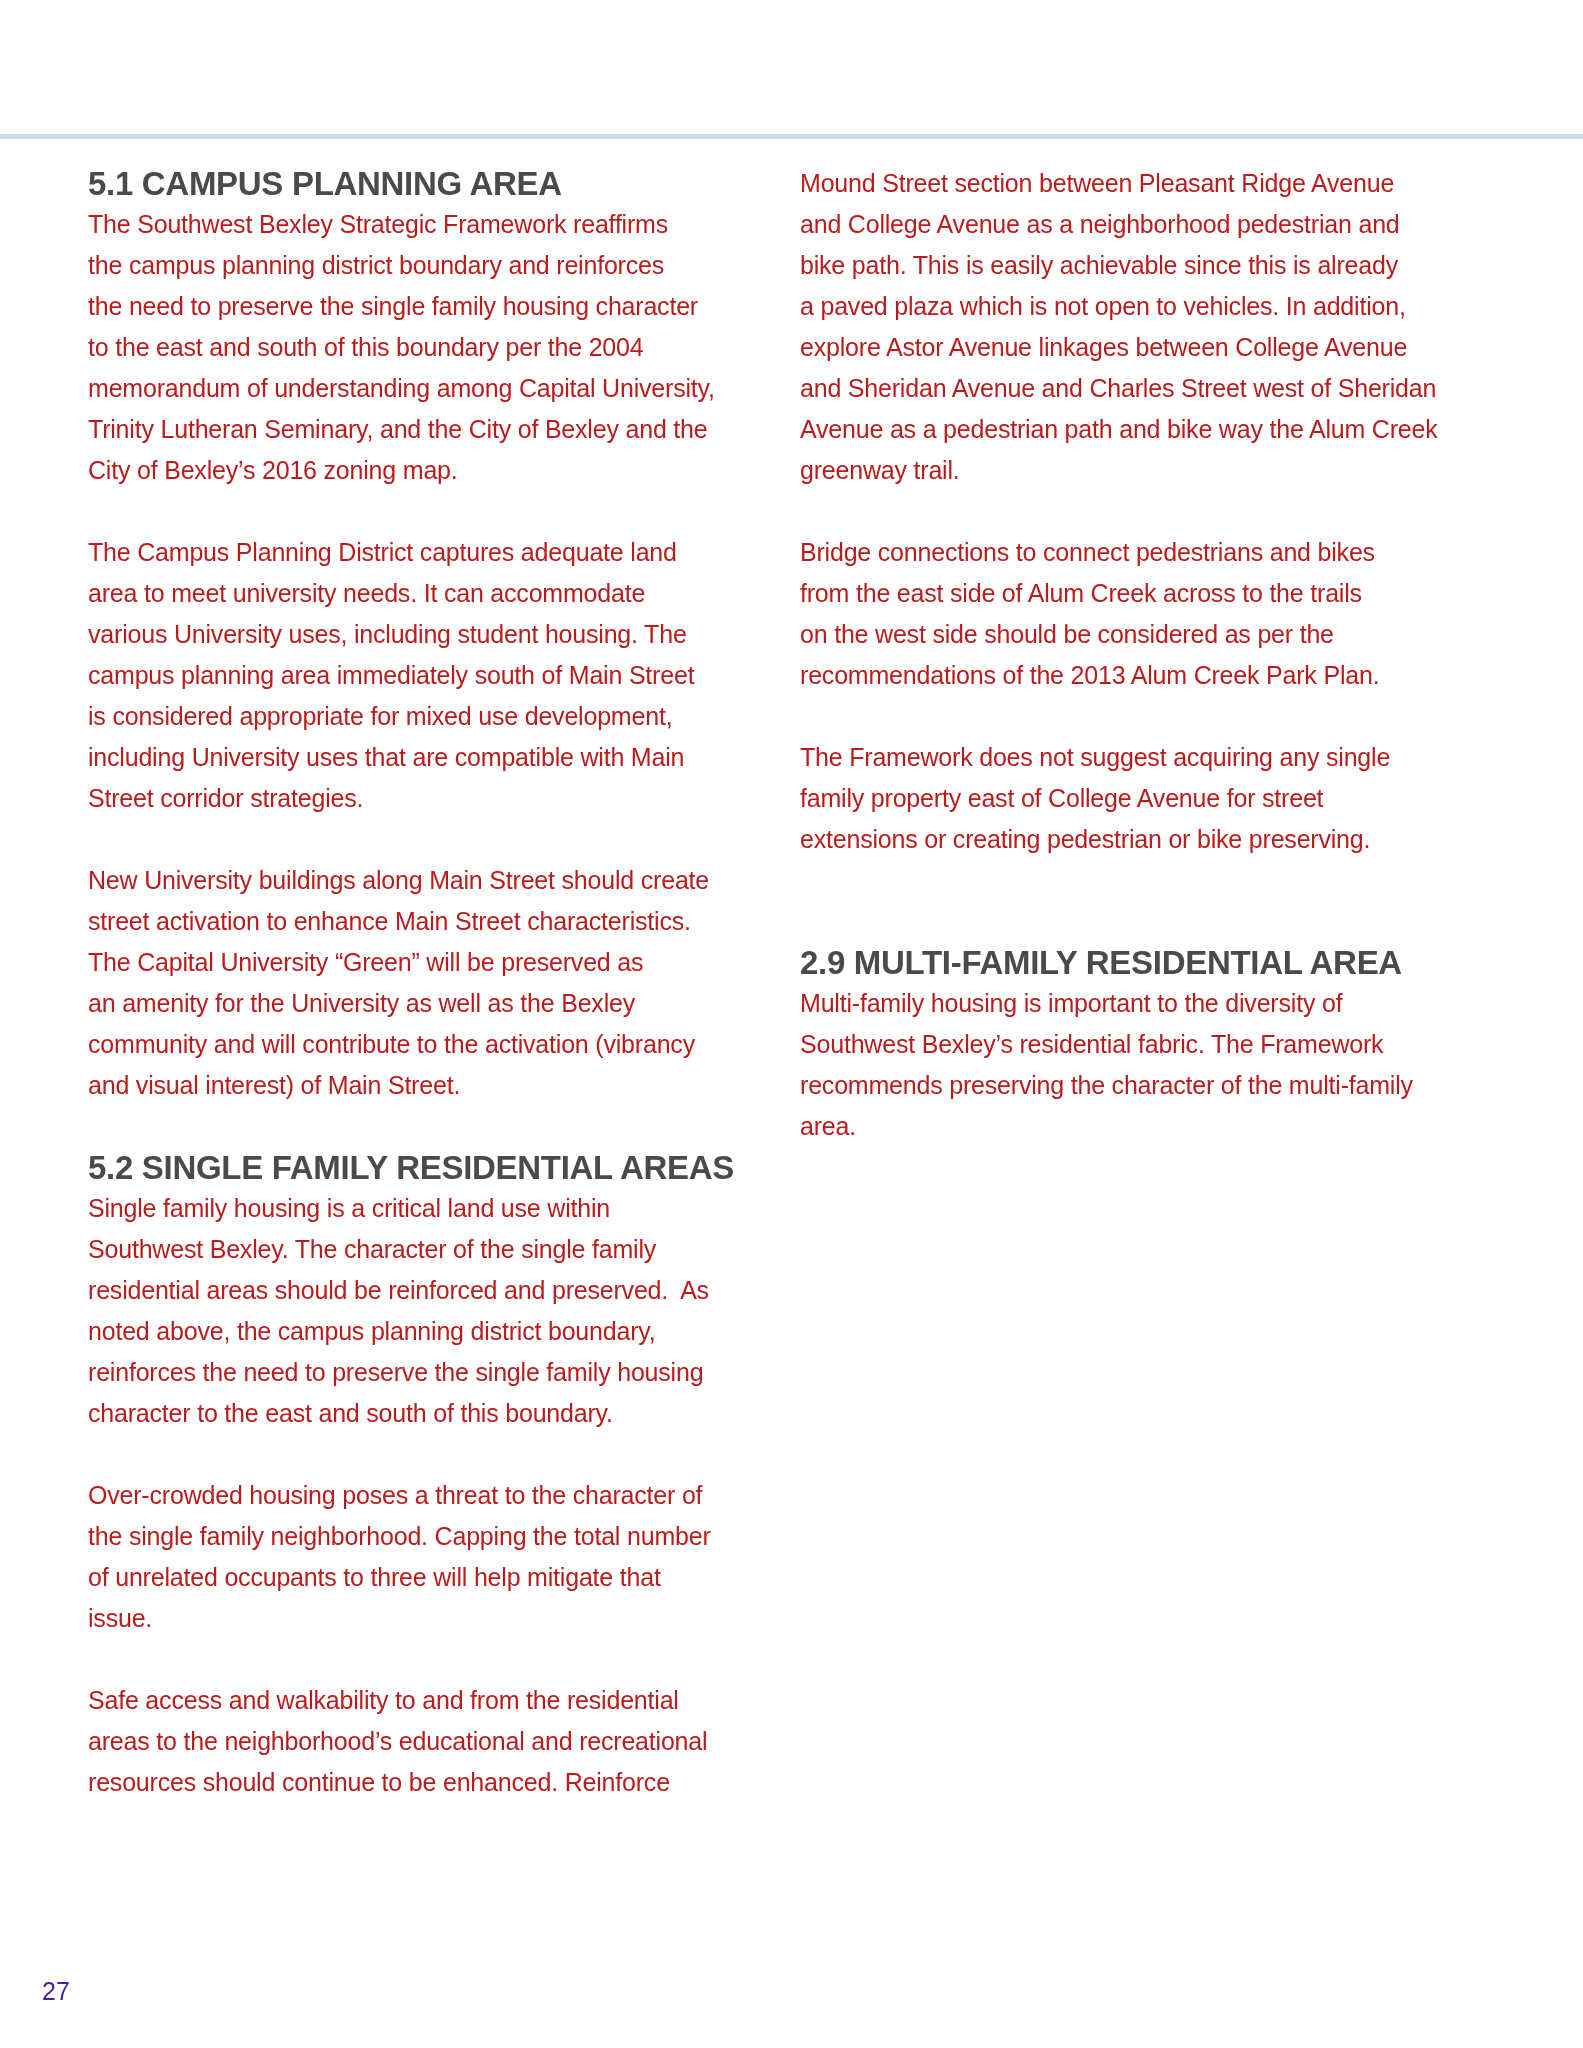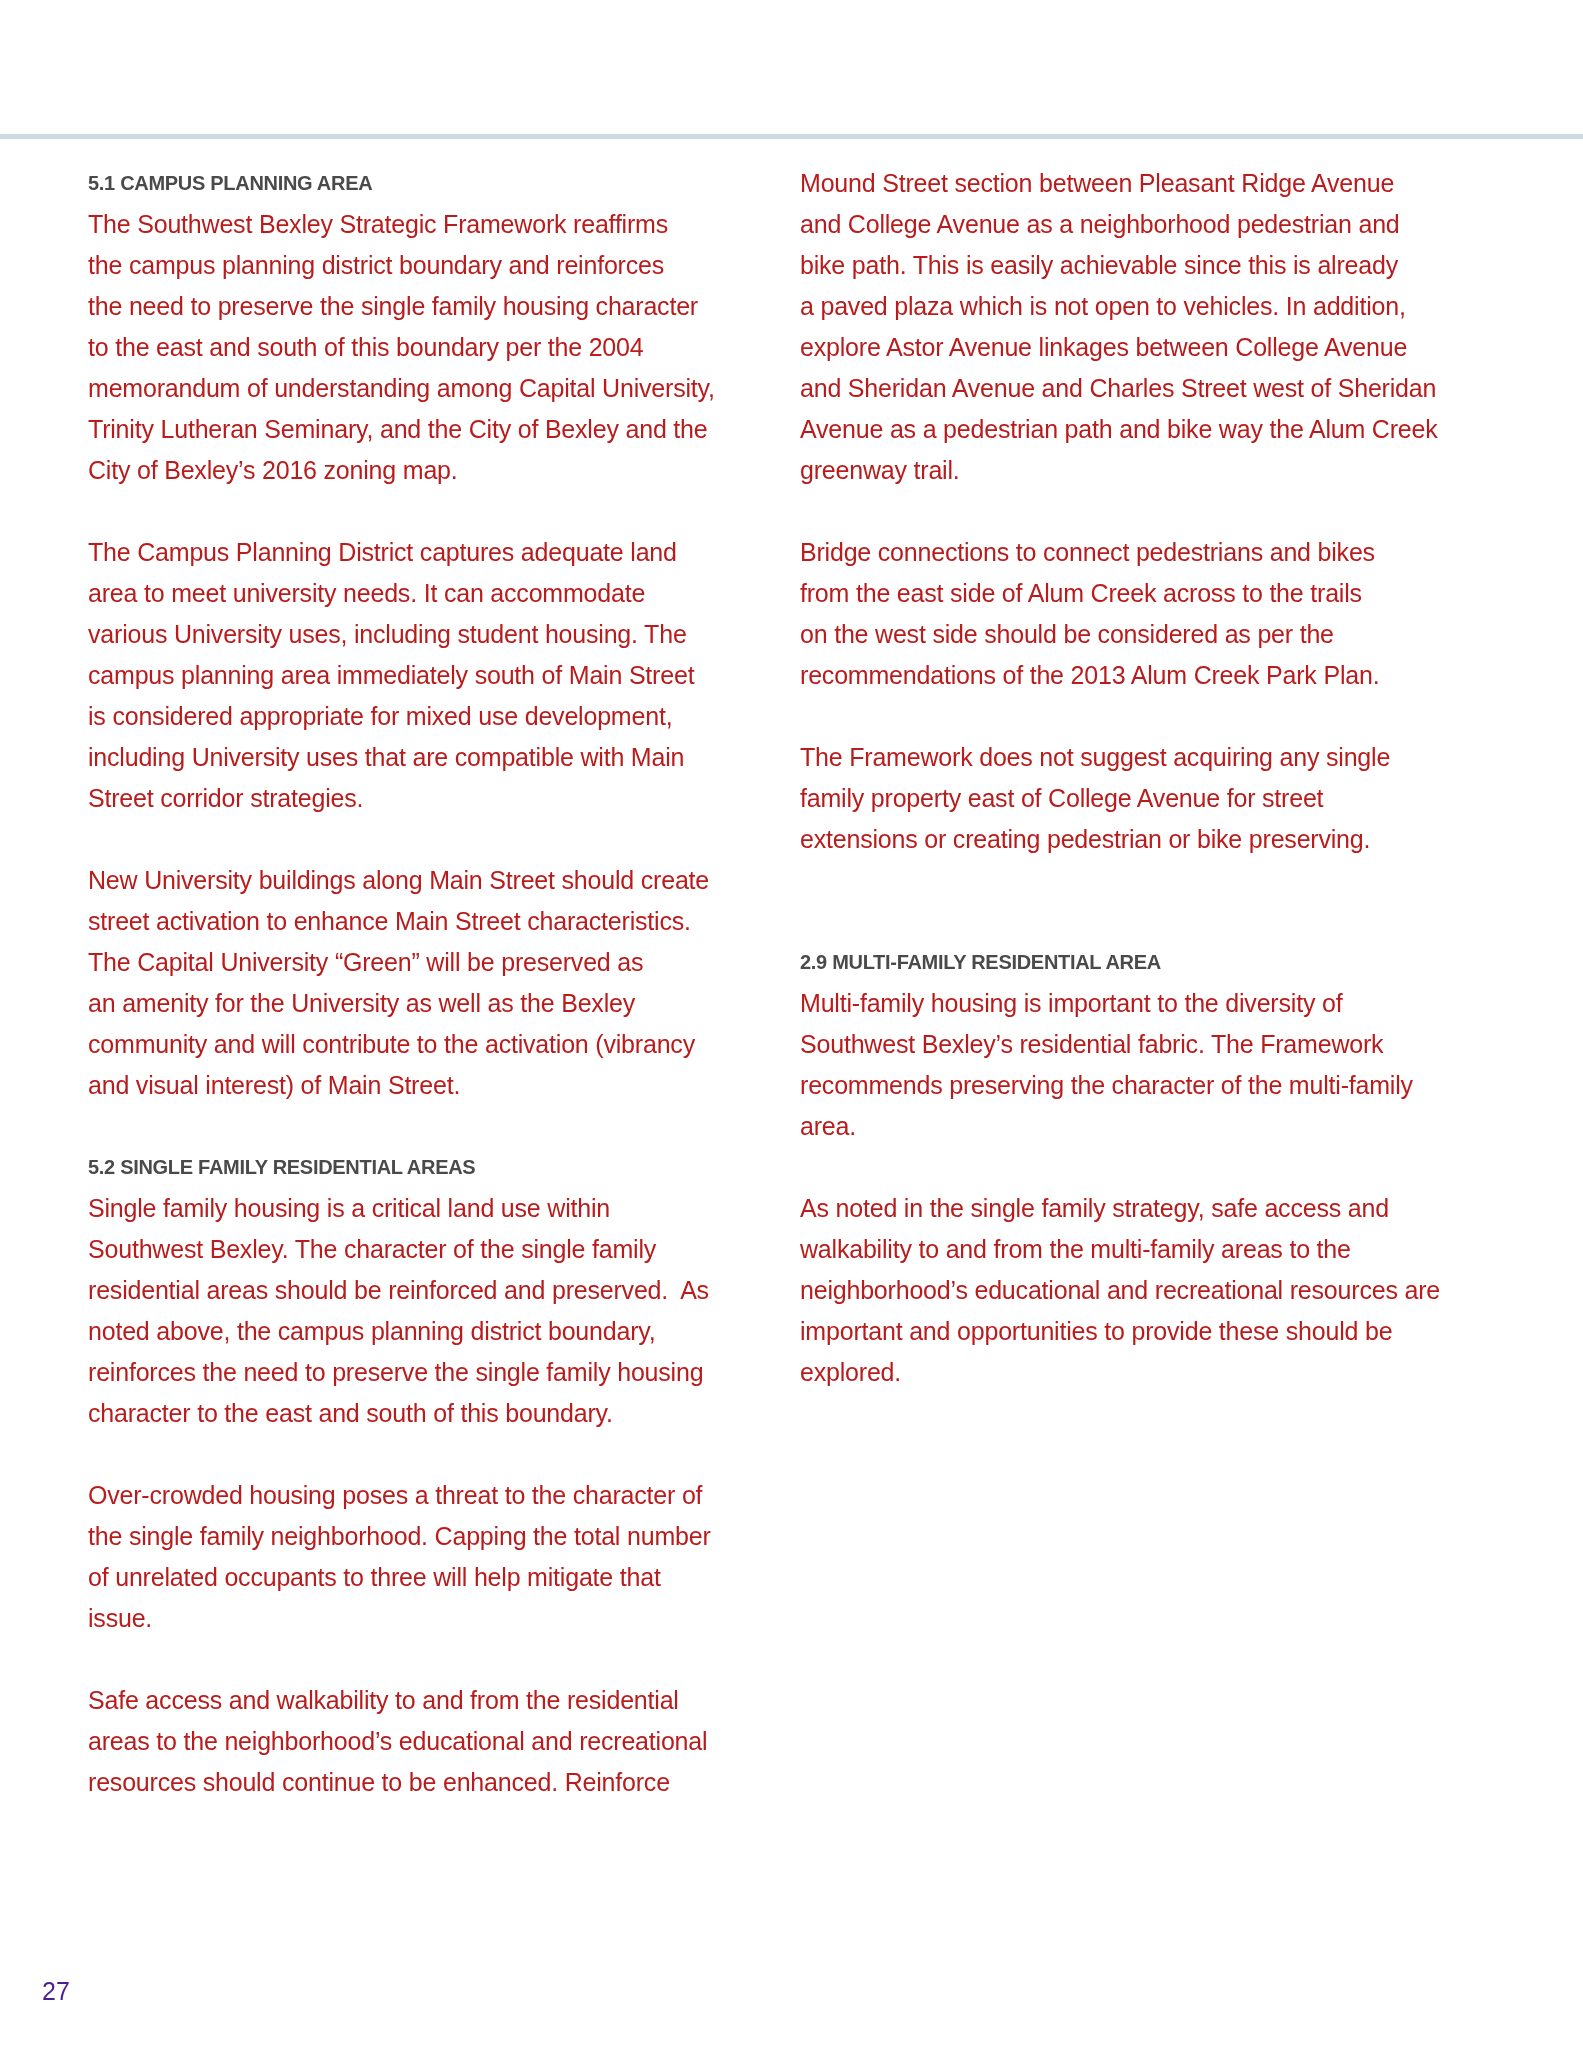--- a/index.html
+++ b/index.html
@@ -20,21 +20,21 @@
     height: 5px;
     background: #ccdae3;
   }
   .col {
     position: absolute;
     top: 163px;
   }
   .col-left  { left: 88px; }
   .col-right { left: 800px; }
   .heading {
-    font-size: 20px;
+    font-size: 33px;
     font-weight: bold;
     line-height: 41px;
     letter-spacing: -0.3px;
     color: #4a4a4a;
     white-space: pre;
     margin: 41px 0 0 0;
   }
   .body {
     font-size: 25px;
     line-height: 41px;
@@ -116,22 +116,17 @@
 recommendations of the 2013 Alum Creek Park Plan.</p>
     <p class="body">The Framework does not suggest acquiring any single
 family property east of College Avenue for street
 extensions or creating pedestrian or bike preserving.</p>
 
     <h2 class="heading extra-spaced">2.9 MULTI-FAMILY RESIDENTIAL AREA</h2>
     <p class="body after-heading">Multi-family housing is important to the diversity of
 Southwest Bexley’s residential fabric. The Framework
 recommends preserving the character of the multi-family
 area.</p>
-    <p class="body">As noted in the single family strategy, safe access and
-walkability to and from the multi-family areas to the
-neighborhood’s educational and recreational resources are
-important and opportunities to provide these should be
-explored.</p>
   </aside>
 
   <footer class="page-number">27</footer>
 
 </div>
 
 </body></html>

